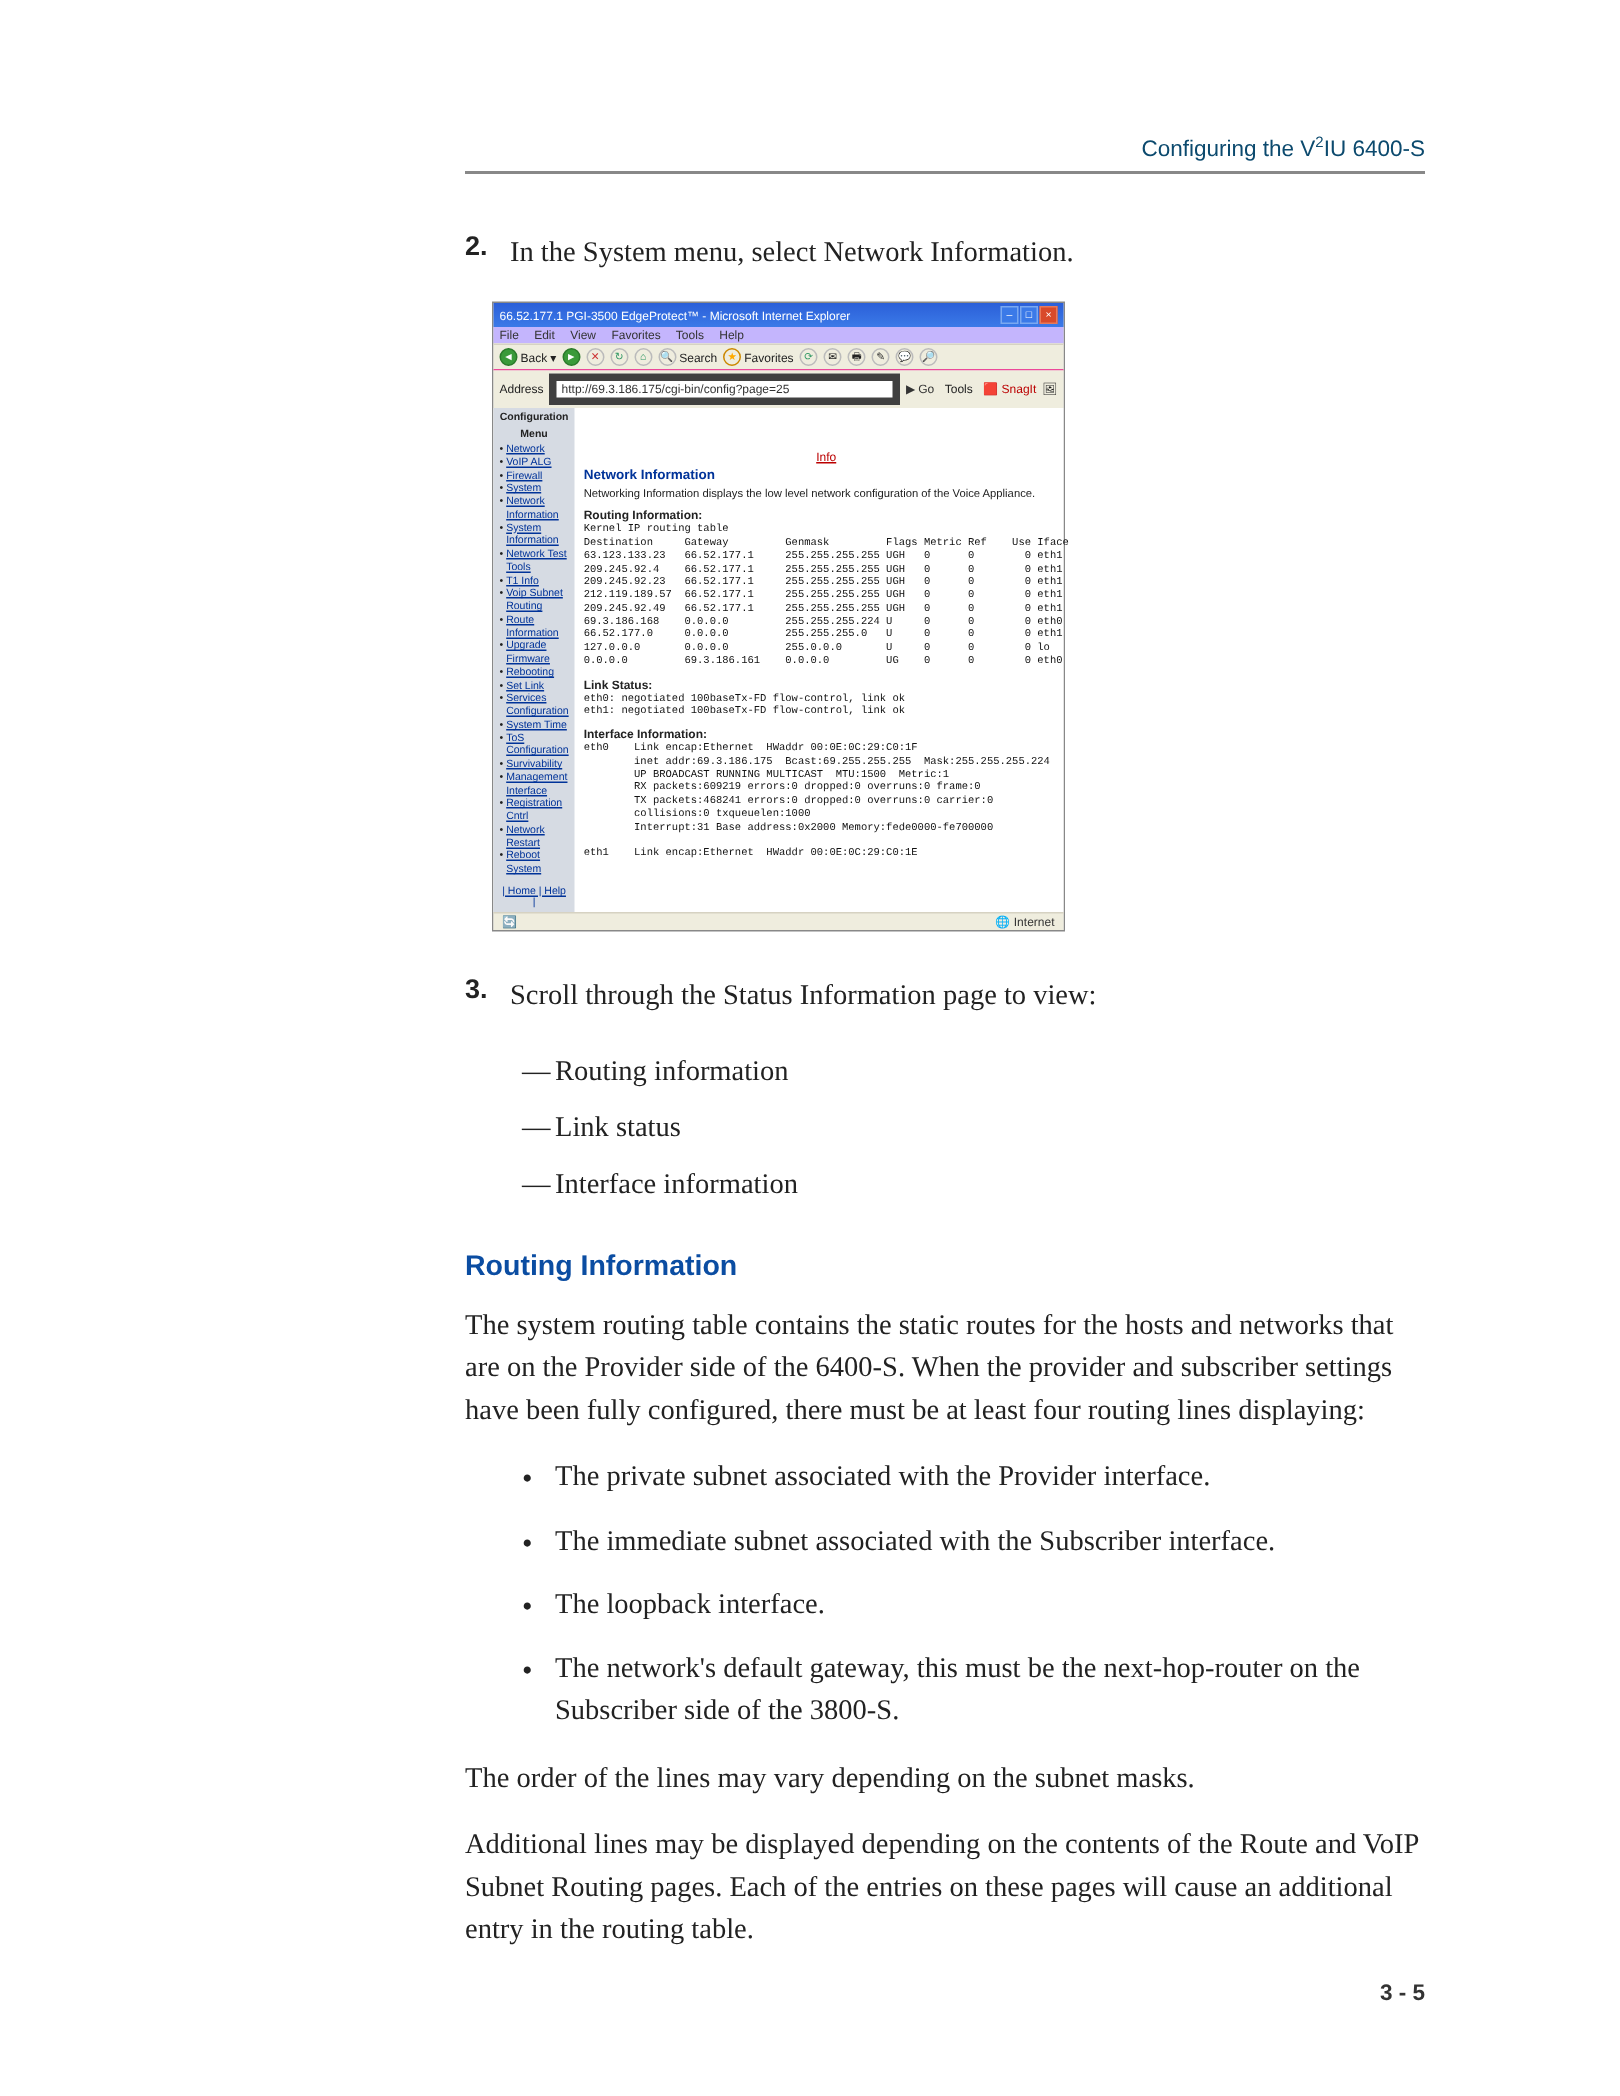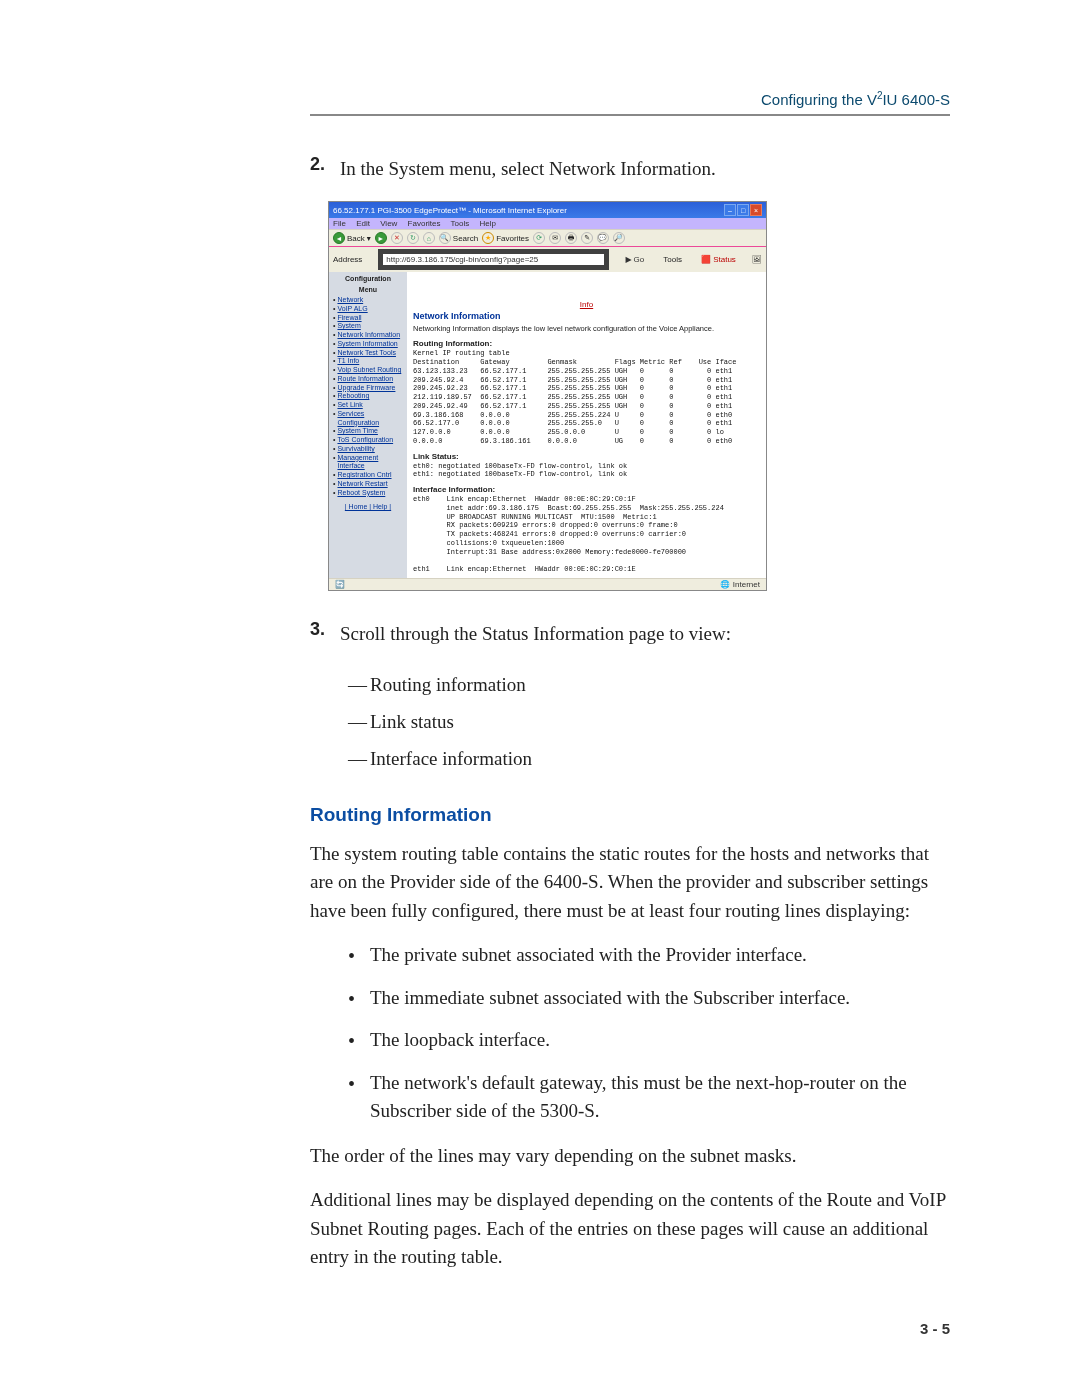--- a/index.html
+++ b/index.html
@@ -37,21 +37,21 @@
     font-weight: bold;
     font-size: 18px;
     width: 30px;
     flex-shrink: 0;
   }
   .num-step .txt {
     font-size: 19px;
     line-height: 1.55;
   }
   .screenshot {
-    width: 439px;
+    width: 382px;
     margin: 10px 0 28px 18px;
     border: 1px solid #888;
     font-family: Tahoma, Arial, sans-serif;
     font-size: 8px;
     background: #fff;
   }
   .ss-titlebar {
     background: linear-gradient(#2b5fd8,#3b7ae8);
     color: #fff;
     padding: 2px 4px;
@@ -78,21 +78,21 @@
     border-bottom:1px solid #ec4899;
   }
   .ss-toolbar .ticon { width:12px; height:12px; border:1px solid #bbb; border-radius:50%; display:flex; align-items:center; justify-content:center; font-size:7px; }
   .ss-toolbar .green { background:#3a9a3a; color:#fff; border-color:#2a7a2a; }
   .ss-toolbar .tbtn { display:flex; align-items:center; gap:2px; }
   .ss-addr {
     background:#efedde;
     padding:2px 4px;
     display:flex;
     align-items:center;
-    gap:16px;
+    gap:4px;
   }
   .ss-addr .addrbox {
     flex:1;
     background:#fff;
     border:5px solid #404040;
     padding:1px 3px;
     color:#333;
   }
   .ss-addr .go { display:flex; align-items:center; gap:2px; color:#333; }
   .ss-body {
@@ -230,21 +230,21 @@
       <span class="ticon">🔎</span>
     </div>
     <div class="ss-addr">
       <span>Address</span>
       <div class="addrbox">http://69.3.186.175/cgi-bin/config?page=25</div>
       <div class="go">
         <span class="ticon green">▶</span>
         <span>Go</span>
       </div>
       <span style="margin-left:3px">Tools</span>
-      <span style="margin-left:3px;color:#b00">🟥 <span>Status</span></span>
+      <span style="margin-left:3px;color:#b00">🟥 <span>SnagIt</span></span>
       <span>🖼</span>
     </div>
     <div class="ss-body">
       <div class="ss-sidebar">
         <div class="sbhdr">Configuration</div>
         <div class="sbhdr">Menu</div>
         <ul id="sidebar-list">
             <li>
               <a>Network</a>
             </li>
@@ -357,19 +357,19 @@
     <li>Link status</li>
     <li>Interface information</li>
   </ul>
 
   <h3 class="section">Routing Information</h3>
   <p class="body">The system routing table contains the static routes for the hosts and networks that are on the Provider side of the 6400-S. When the provider and subscriber settings have been fully configured, there must be at least four routing lines displaying:</p>
   <ul class="bulletlist">
     <li>The private subnet associated with the Provider interface.</li>
     <li>The immediate subnet associated with the Subscriber interface.</li>
     <li>The loopback interface.</li>
-    <li>The network's default gateway, this must be the next-hop-router on the Subscriber side of the 5300-S.</li>
+    <li>The network's default gateway, this must be the next-hop-router on the Subscriber side of the 3800-S.</li>
   </ul>
   <p class="body">The order of the lines may vary depending on the subnet masks.</p>
   <p class="body">Additional lines may be displayed depending on the contents of the Route and VoIP Subnet Routing pages. Each of the entries on these pages will cause an additional entry in the routing table.</p>
 </div>
 
 <div class="pagenum">3 - 5</div>
 
 </body></html>

